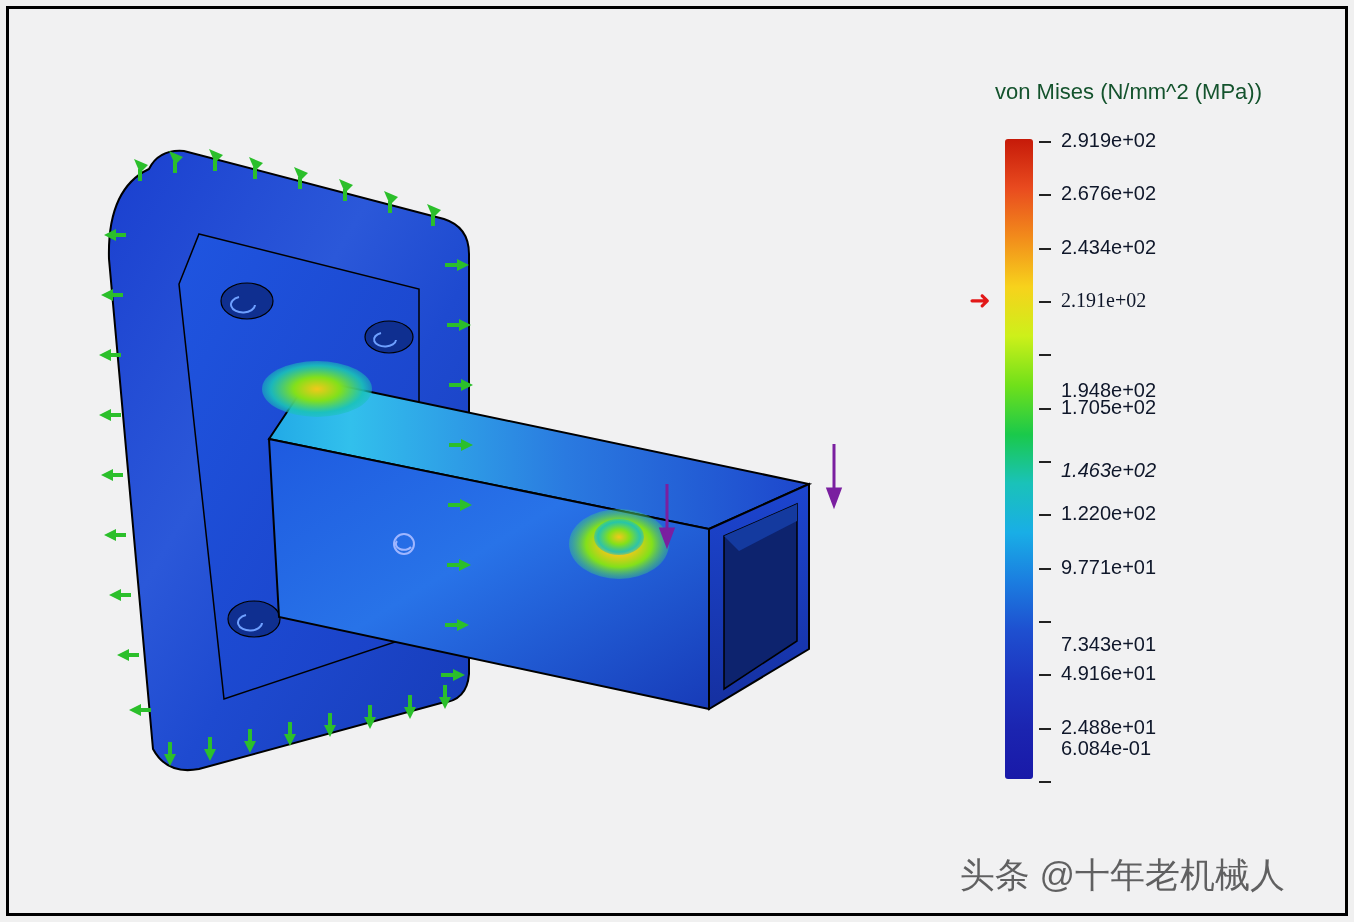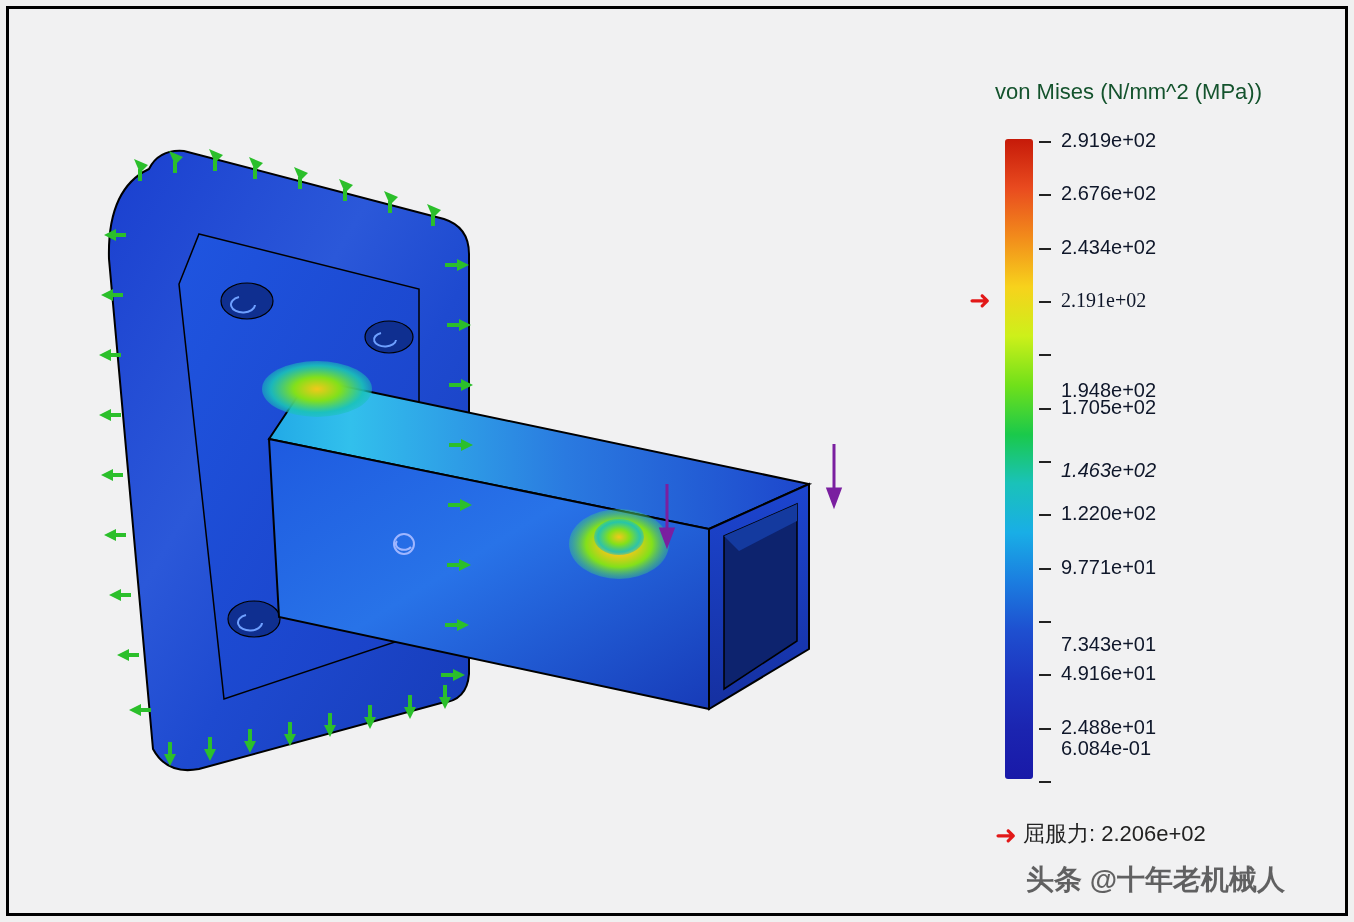--- a/index.html
+++ b/index.html
@@ -13,21 +13,21 @@
        background:linear-gradient(to bottom,
          #c61a09 0%, #e94b1f 7.7%, #f28c1b 15.4%, #f7d21c 23.1%, #cdf01a 30.8%,
          #70e01a 38.5%, #1ac94b 46.2%, #1ac2b9 53.8%, #19aee6 61.5%, #1b7de0 69.2%,
          #1e4fd0 76.9%, #1d35c0 84.6%, #1b24b0 92.3%, #1919a8 100%);
        border-radius:3px}
   .tick{position:absolute;left:56px;font-size:20px;color:#0f172a;white-space:nowrap}
   .tick-dash{position:absolute;left:34px;width:12px;border-top:2px solid #222}
   .yield-arrow{position:absolute;left:-36px;color:#e21818;font-size:26px}
   .yield-line{position:absolute;left:20px;top:740px;font-size:22px;color:#222}
   .yield-arrow2{color:#e21818;font-size:26px;vertical-align:middle}
-  .watermark{position:absolute;right:60px;bottom:14px;font-size:28px;color:rgba(0,0,0,.6);font-weight:700;white-space:pre}
+  .watermark{position:absolute;right:60px;bottom:14px;font-size:35px;color:rgba(0,0,0,.6);font-weight:400;white-space:pre}
   
   .fixture{fill:#2bbf2b}
   .plate-face { fill:url(#gPlate) }
 </style>
 </head>
 <body>
 
 <div class="frame">
 
   <div class="stage">
@@ -294,21 +294,16 @@
           <div class="tick-dash" style="top: 482px;"></div>
           <div class="tick" style="top: 470px; margin-top: 24px;">7.343e+01</div>
           <div class="tick-dash" style="top: 535.333px;"></div>
           <div class="tick" style="top: 523.333px;">4.916e+01</div>
           <div class="tick-dash" style="top: 588.667px;"></div>
           <div class="tick" style="top: 576.667px;">2.488e+01</div>
           <div class="tick-dash" style="top: 642px;"></div>
           <div class="tick" style="top: 598px;">6.084e-01</div>
         </div>
     </div>
-    <div class="yield-line">
-      <span class="yield-arrow2">➜</span>
-      <span>屈服力:</span>
-      <span>2.206e+02</span>
-    </div>
   </div>
 
   <div class="watermark">头条 @十年老机械人</div>
 </div>
 
 </body></html>

